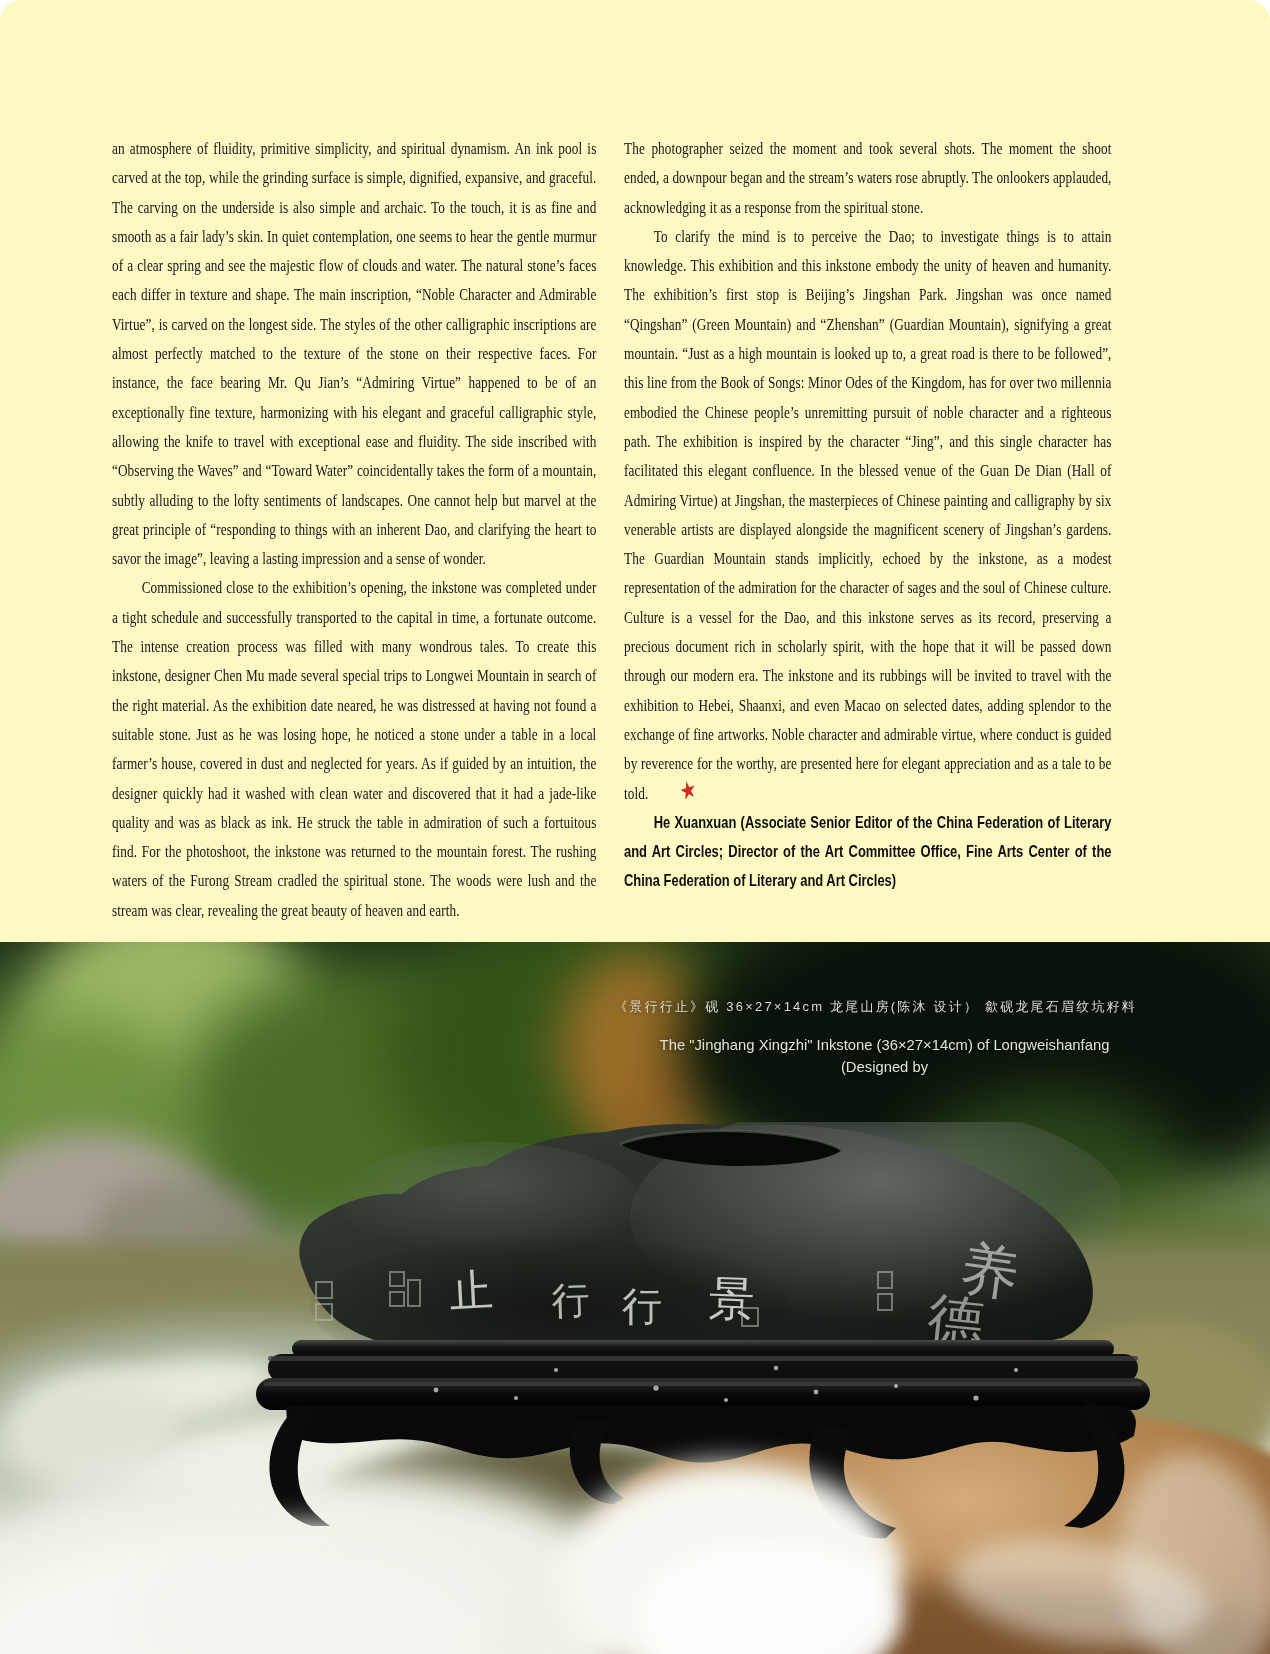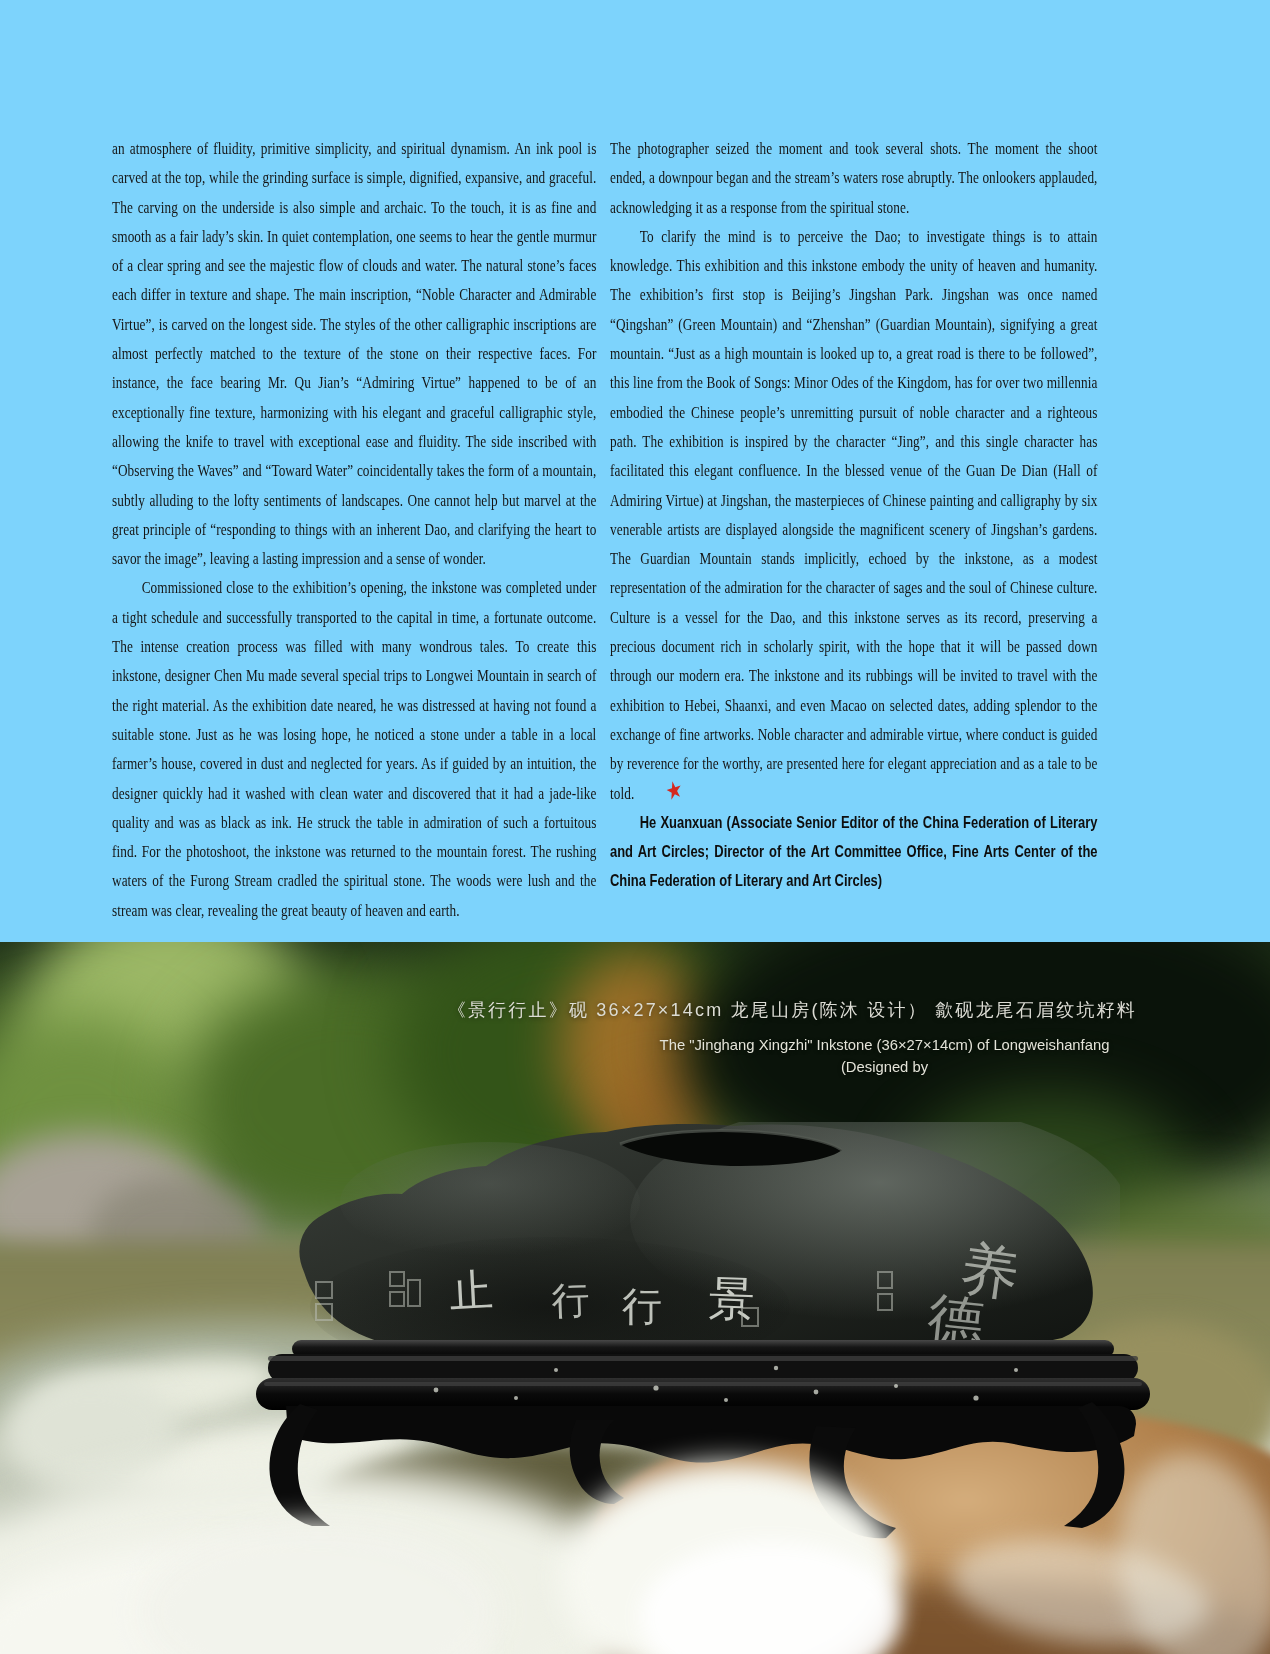--- a/index.html
+++ b/index.html
@@ -1,25 +1,25 @@
 <!DOCTYPE html>
 <html lang="en" style="--starRed: #d5281f; --captionWhite: #e3e3d8; --foliageDark: #0a130a; --foliageGreen: #4a6c26; --foliageLight: #9cb866; --leafOrange: #b5762c; --pondOlive: #85855a; --rapidGray: #c2c8b8; --foamWhite: #f6f7f0; --rockTan: #b0804b; --rockDark: #6e4826; --stoneDark: #141713; --stoneLight: #585e55; --carveGray: #d0d4cc; --standBlack: #0b0b0b;"><head>
 <meta charset="utf-8">
 <style>
   html,body{margin:0;padding:0;}
   body{width:1270px;height:1654px;position:relative;background:#ffffff;overflow:hidden;
        font-family:"Liberation Serif", serif;}
-  .page{position:absolute;inset:0;background:#7dd3fc;}
+  .page{position:absolute;inset:0;background:#fef9c3;border-radius:21px;}
 
   
   .col{position:absolute;top:134px;}
   .col-inner{transform:scaleX(.78);transform-origin:0 0;}
   .col.left{left:112px;width:484px;}
   .col.left .col-inner{width:621px;}
-  .col.right{left:610px;width:487px;}
+  .col.right{left:624px;width:487px;}
   .col.right .col-inner{width:625px;}
   p.body-p{margin:0;font-size:17px;line-height:29.3px;text-align:justify;color:#151515;
            letter-spacing:.1px;}
   p.body-p.indent{text-indent:38px;}
   p.byline{margin:0;font-family:"Liberation Sans", sans-serif;font-weight:bold;
            font-size:16.6px;line-height:29.3px;text-align:justify;text-indent:38px;color:#0e0e0e;}
   .star{display:inline-block;font-size:24px;line-height:0;transform:rotate(-14deg);
         margin-left:3px;vertical-align:-4px;color:var(--starRed);font-family:"DejaVu Sans",sans-serif;}
 
   
@@ -27,21 +27,21 @@
          background:linear-gradient(180deg,#22351a 0%,#3a5522 9%,#4a6a2c 20%,#597344 31%,
                     #7e8d6b 40%,#9aa687 48%,#b7c0a8 58%,#d3d8c6 70%,#e9ebdf 84%,#eeefe5 100%);}
   .b{position:absolute;border-radius:50%;}
 
   
   .stone-svg{position:absolute;left:290px;top:180px;width:830px;height:240px;}
   .stand-svg{position:absolute;left:256px;top:398px;width:894px;height:210px;}
 
   
   .cap-zh{position:absolute;top:56px;right:133px;font-family:"Liberation Sans",sans-serif;
-          font-size:18px;letter-spacing:2.2px;color:#dcdcd4;white-space:nowrap;
+          font-size:13px;letter-spacing:2.2px;color:#dcdcd4;white-space:nowrap;
           text-shadow:0 1px 5px rgba(0,0,0,.45);margin-left:32px;}
   .cap-en{position:absolute;top:93px;right:133px;width:505px;text-align:center;
           font-family:"Liberation Sans",sans-serif;font-size:14.8px;line-height:21.5px;
           color:#e3e3d8;text-shadow:0 1px 4px rgba(0,0,0,.4);}
 </style>
 </head>
 <body>
 
 <div class="page">
 

